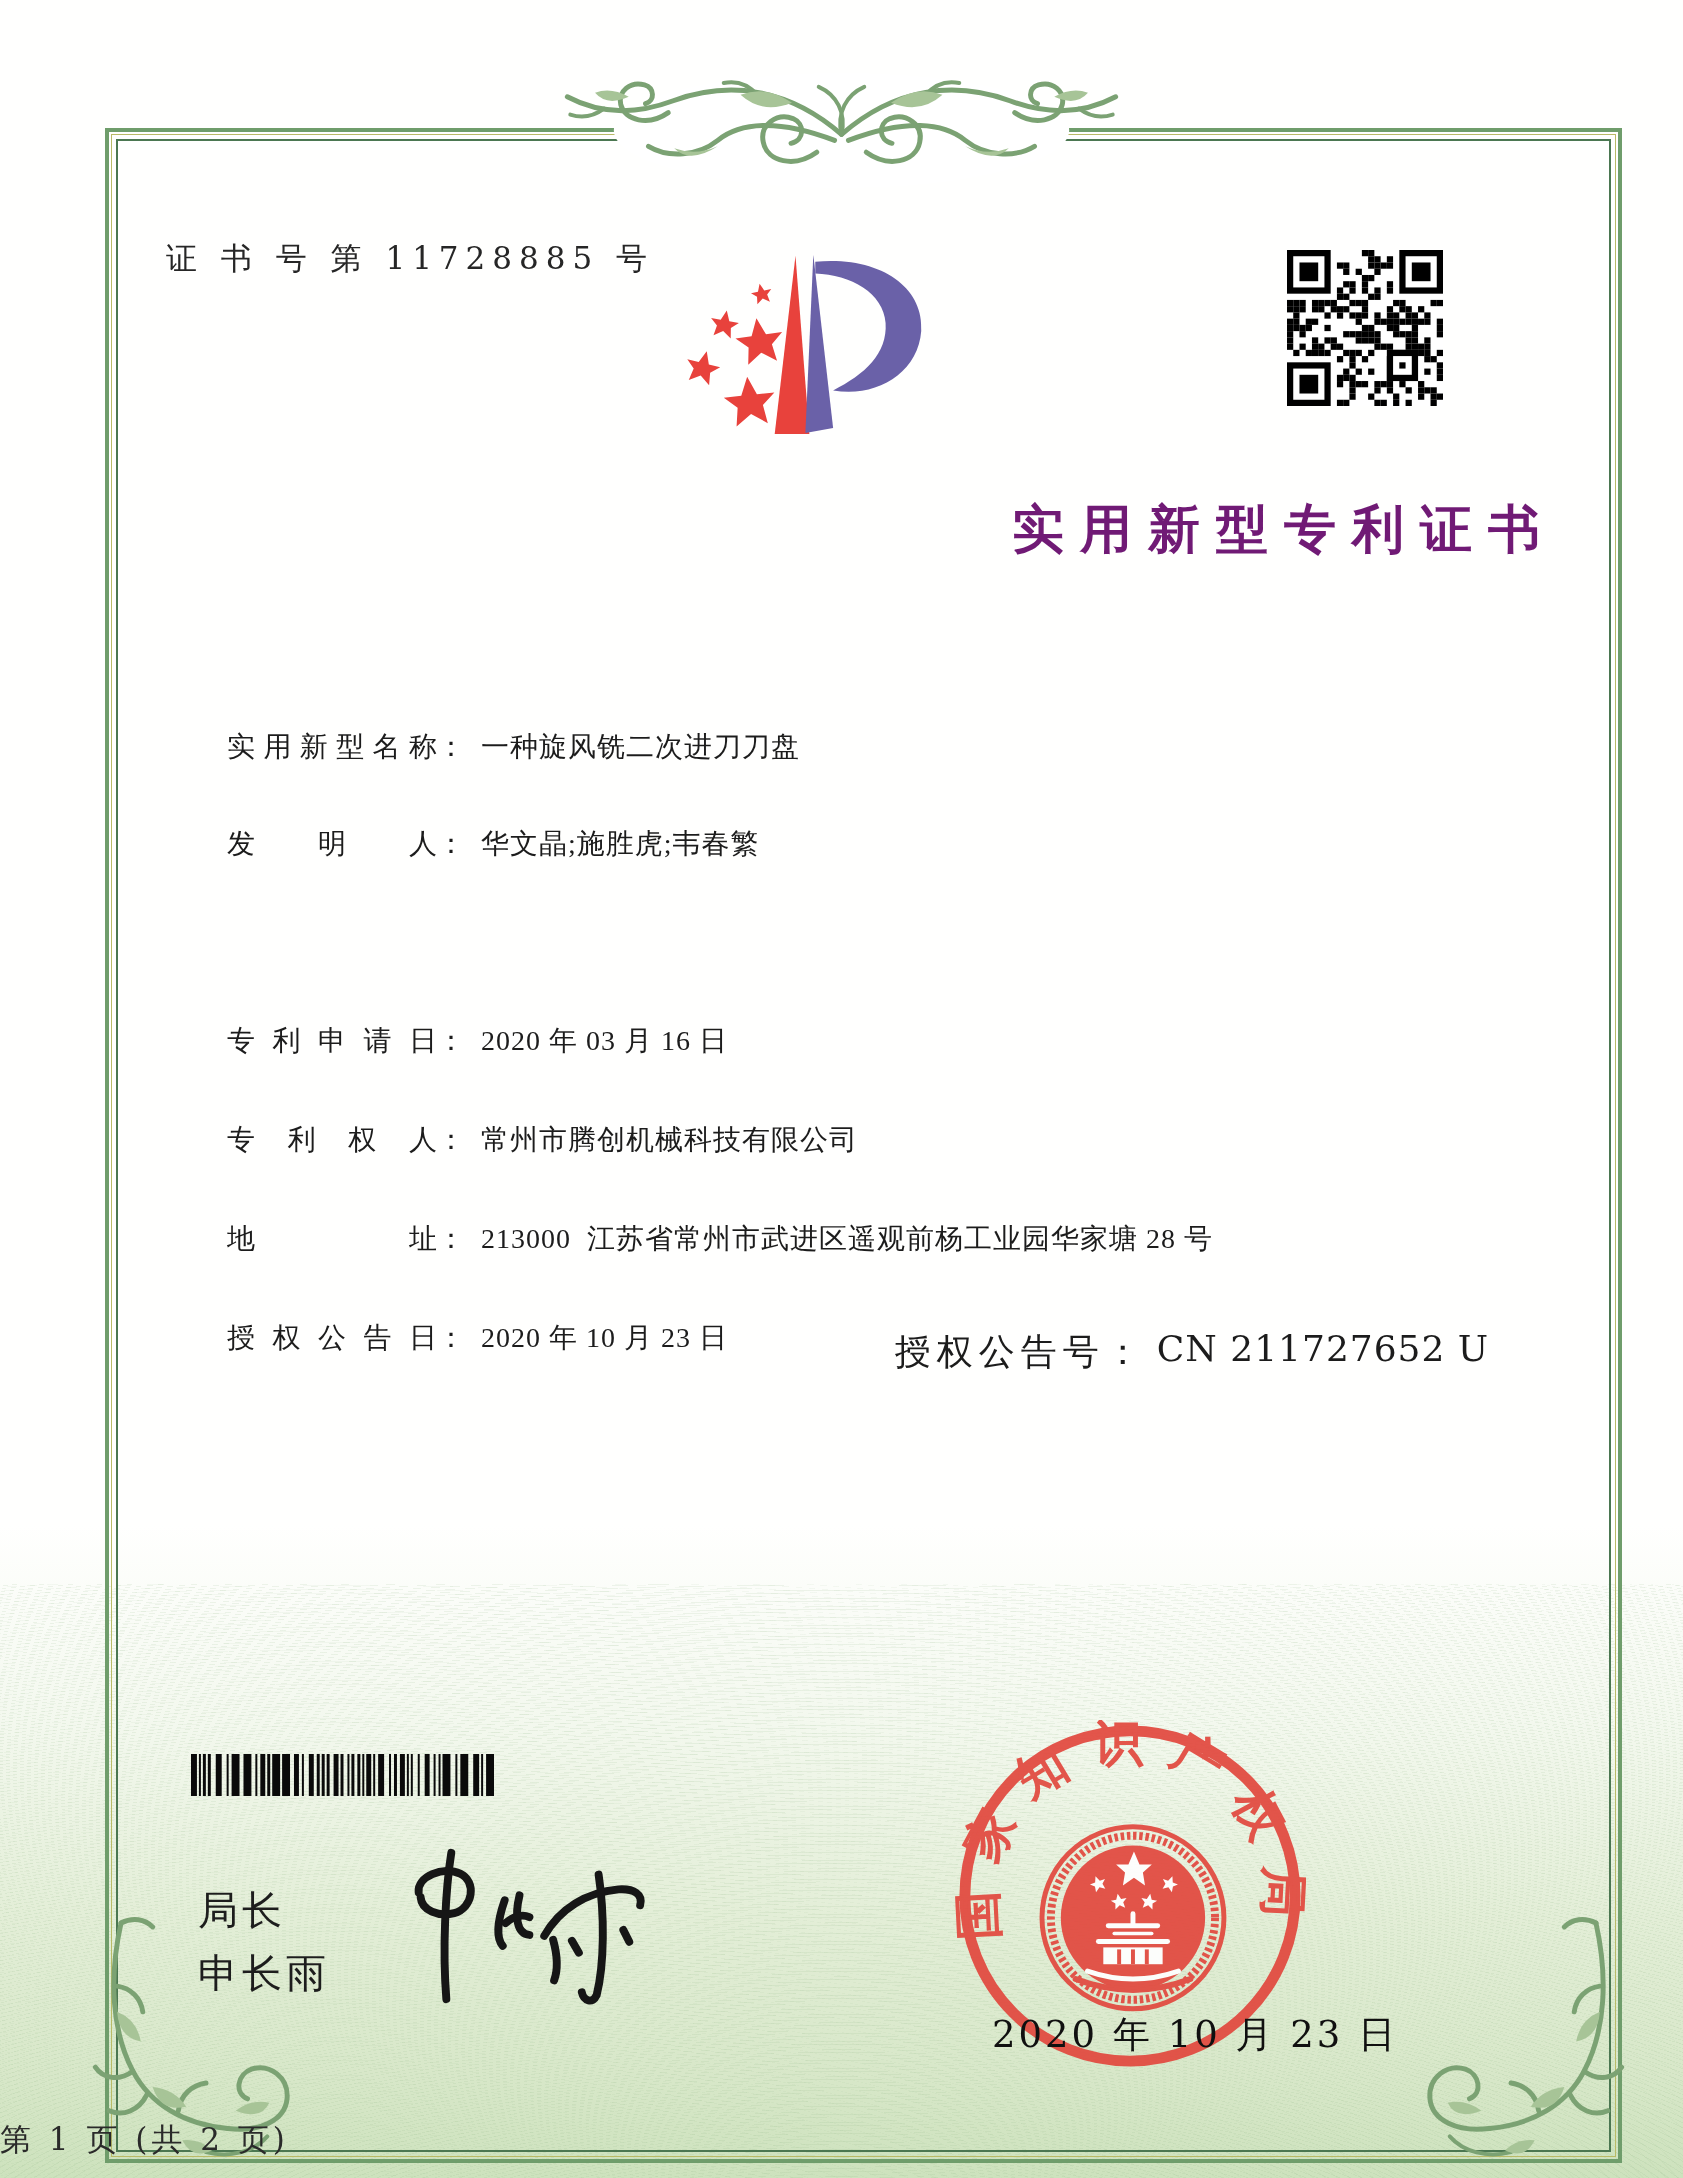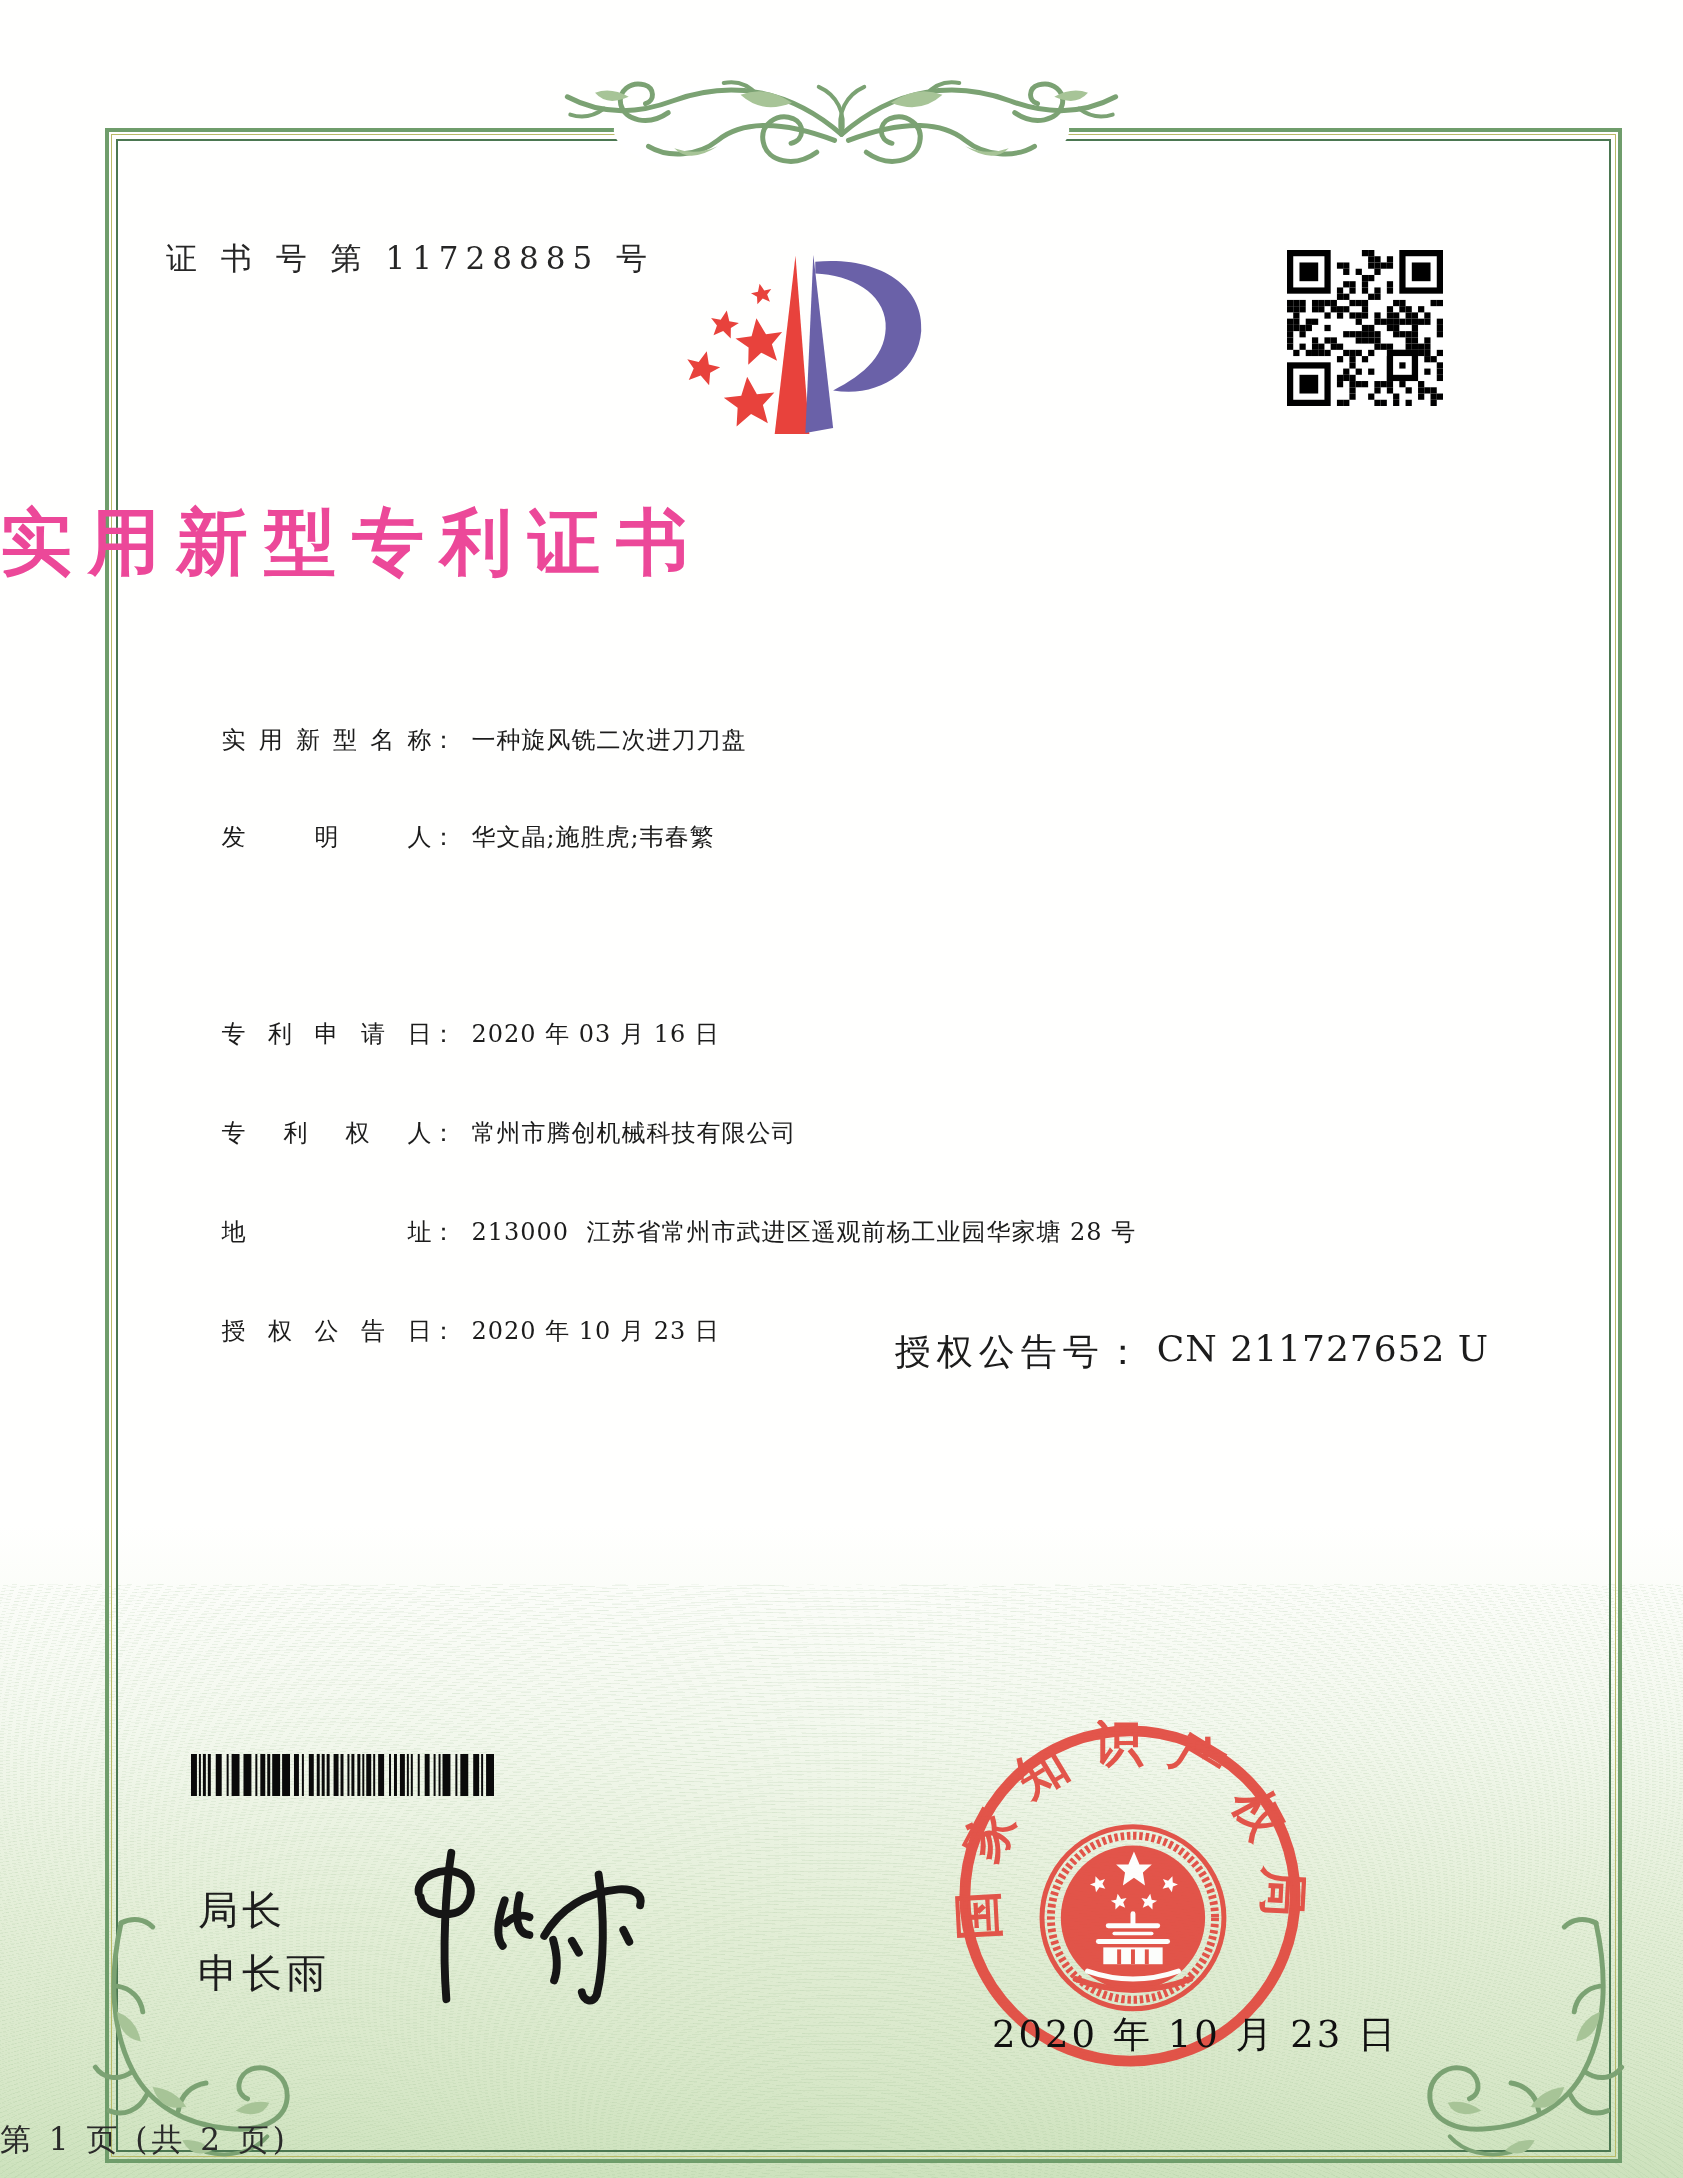--- a/index.html
+++ b/index.html
@@ -28,24 +28,24 @@
     border:4px solid #6f9d6b; }
   .f-mid { position:absolute; inset:2px; border:1px solid #b9ba66; }
   .f-inner { position:absolute; inset:4px; border:2px solid #4b7751; }
 
   .cert-no { position:absolute; left:166px; top:238px; font-size:31px;
     letter-spacing:7px; color:#262626; }
 
   .logo { position:absolute; left:645px; top:222px; width:299px; height:216px; }
   .qr { position:absolute; left:1287px; top:250px; width:156px; height:156px; }
 
-  .title { position:absolute; left:0; top:495px; width:1556px; text-align:left;
-    font-size:72px; font-weight:bold; letter-spacing:16px; color:#ec4899; }
-
-  .frow { position:absolute; left:191px; height:51px; font-size:24px; white-space:pre; }
+  .title { position:absolute; left:0; top:495px; width:1556px; text-align:right;
+    font-size:52px; font-weight:bold; letter-spacing:16px; color:#701a75; }
+
+  .frow { position:absolute; left:199px; height:51px; font-size:28px; white-space:pre;font-family:Liberation Serif, serif; }
   .flabel { display:inline-block; width:210px; text-align:justify; text-align-last:justify; vertical-align:top; }
   .fcolon { display:inline-block; vertical-align:top; }
   .fvalue { display:inline-block; margin-left:16px; vertical-align:top; letter-spacing:1px; }
   .frow2 { position:absolute; left:849px; top:1287px; font-size:36px; white-space:pre; }
   .flabel2 { letter-spacing:6px; }
 
   .body-text { position:absolute; left:168px; top:1354px; width:1358px;
     font-size:35px; line-height:57px; text-align:justify; color:#242424; }
   .body-text p { text-indent:2em; }
 

